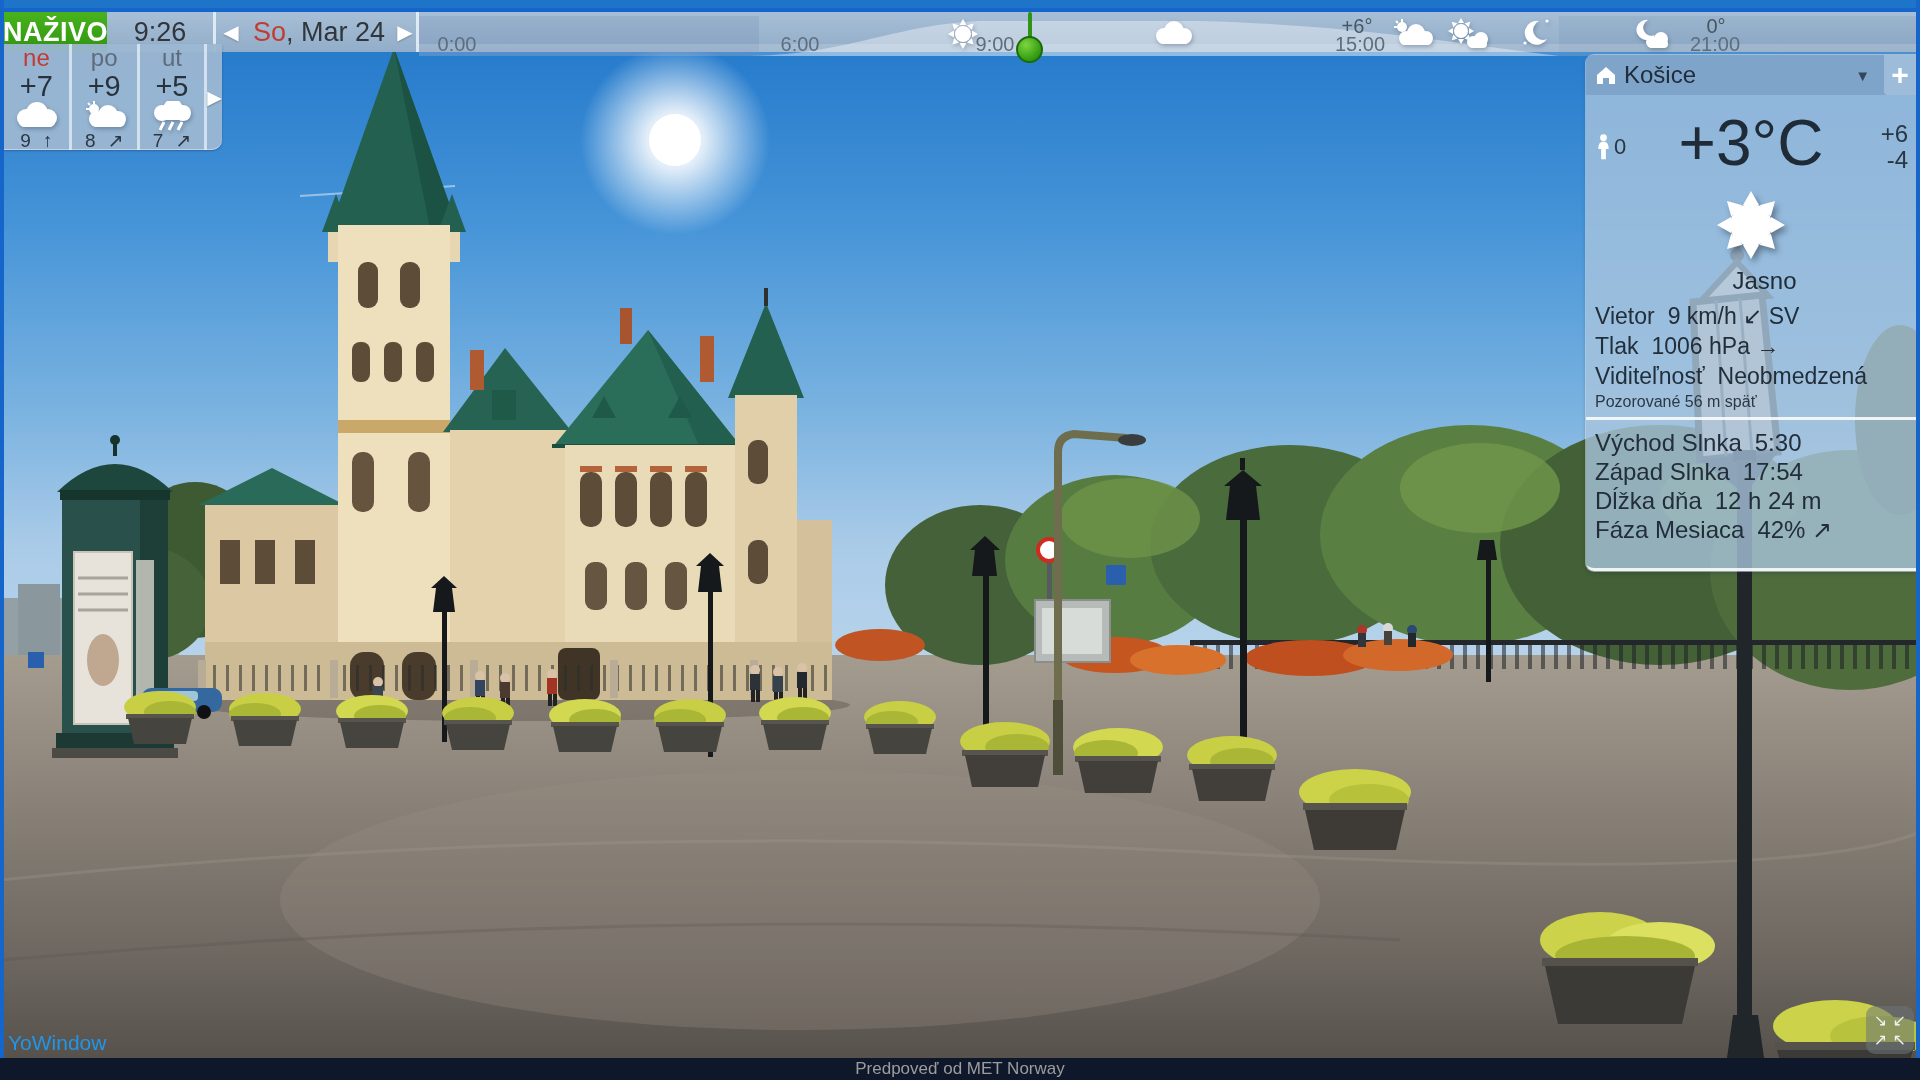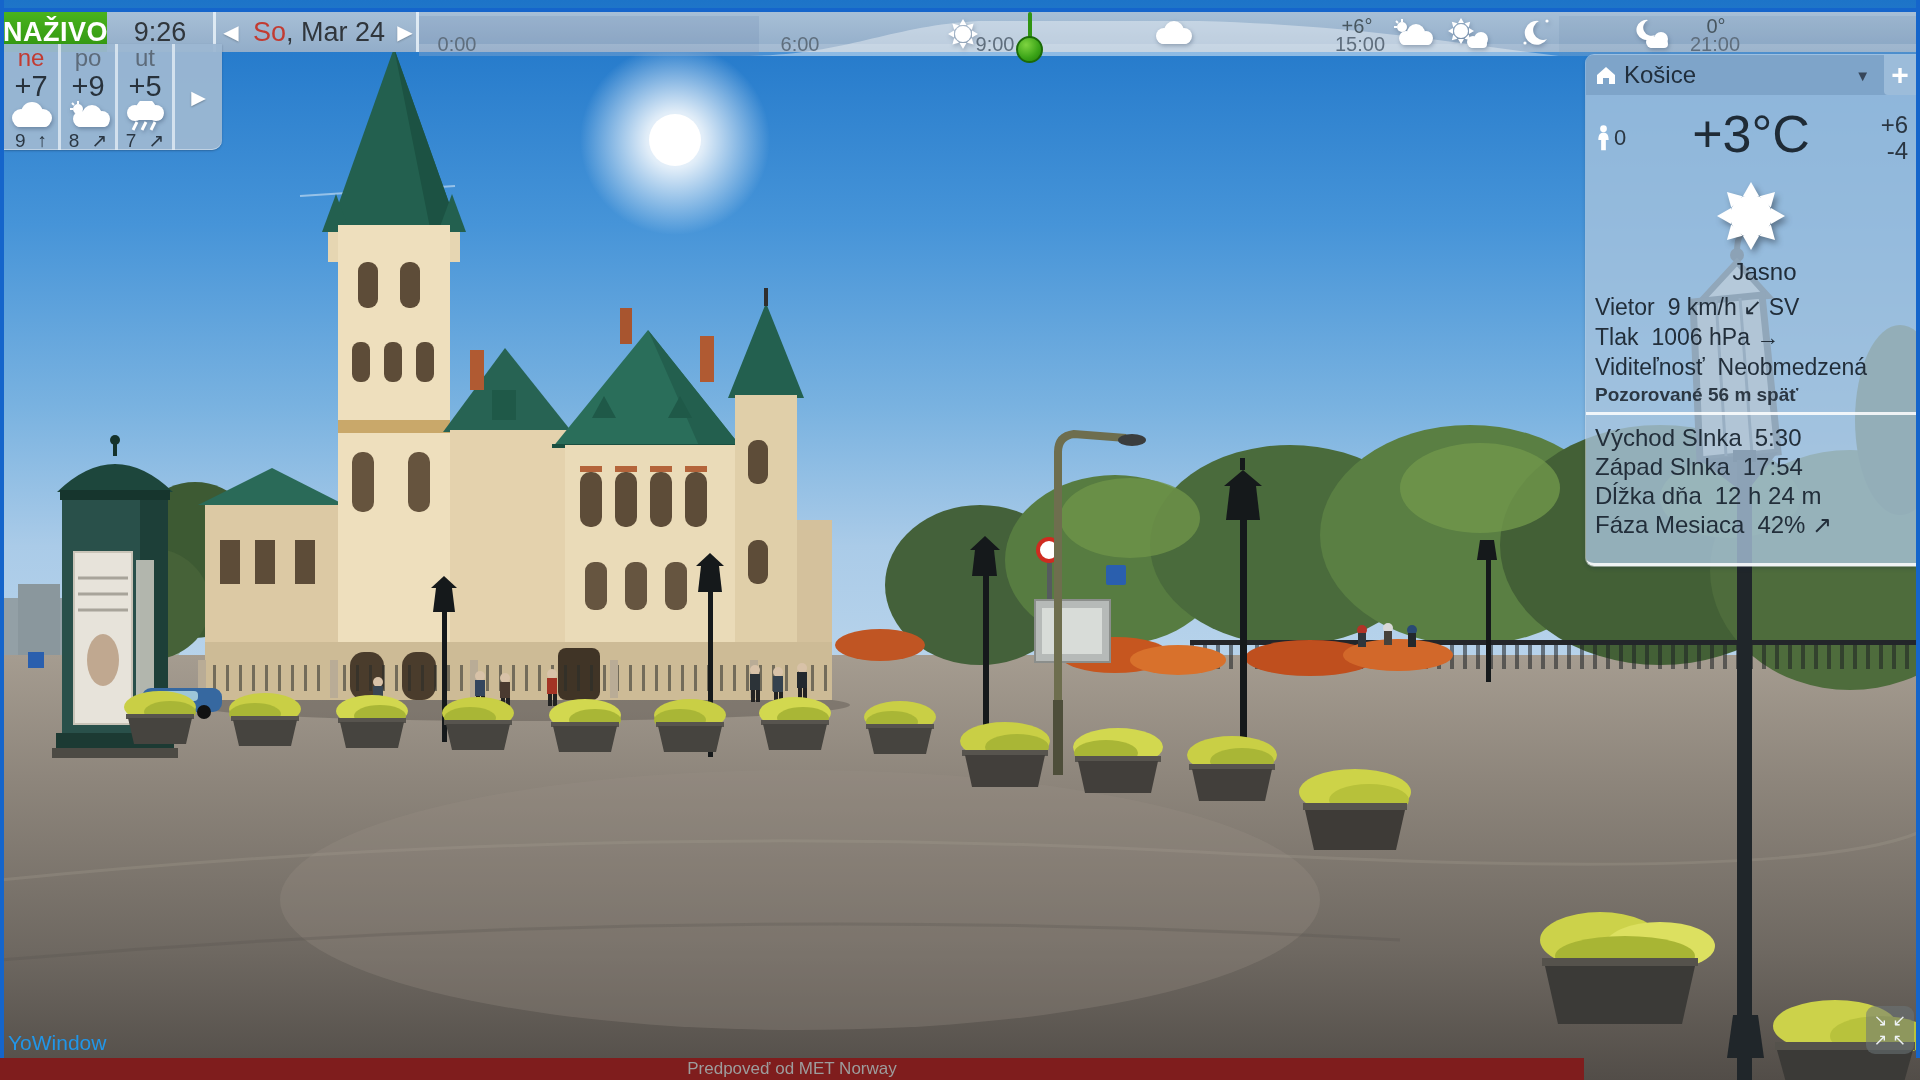--- a/index.html
+++ b/index.html
@@ -37,21 +37,21 @@
   .tl-icon{position:absolute;top:2px;width:48px;height:32px;margin-left:-24px;
            filter:drop-shadow(1px 2px 2px rgba(40,60,90,.35));}
   .tl-slider-line{position:absolute;left:609px;top:-4px;width:4px;height:36px;background:#2f9413;border-radius:2px;}
   .tl-slider-ball{position:absolute;left:597px;top:20px;width:27px;height:27px;border-radius:50%;cursor:grab;
                   background:radial-gradient(circle at 35% 30%,#7ed440,#3aa317 60%,#237c0a);border:2px solid #1b6a08;box-sizing:border-box;}
 
   
   .fc{position:absolute;left:4px;top:44px;width:218px;height:106px;z-index:20;display:flex;
       background:rgba(156,183,210,.95);border-bottom-right-radius:10px;
       box-shadow:0 1px 2px rgba(20,40,70,.35), inset 0 -1px 0 rgba(255,255,255,.4);}
-  .fc-col{width:54px;display:flex;flex-direction:column;align-items:center;cursor:pointer;padding-top:1px;}
+  .fc-col{width:65px;display:flex;flex-direction:column;align-items:center;cursor:pointer;padding-top:1px;}
   .fc-div{width:3px;background:rgba(236,244,250,.7);}
   .fc-day{font-size:24px;color:#5d6b7a;line-height:26px;}
   .fc-day.today{color:#c23b31;}
   .fc-temp{font-size:29px;color:#28323c;line-height:30px;}
   .fc-ico{width:56px;height:30px;filter:drop-shadow(1px 2px 2px rgba(40,60,90,.4));}
   .fc-wind{font-size:19px;color:#2b3743;line-height:19px;display:flex;gap:12px;}
   .fc-strip{flex:1;display:flex;align-items:center;justify-content:center;color:#fff;font-size:19px;cursor:pointer;
             text-shadow:0 1px 2px rgba(0,0,0,.3);}
 
   
@@ -61,34 +61,34 @@
       border-bottom:3px solid rgba(255,255,255,.85);color:#222e3a;}
   .wp-header{height:40px;display:flex;align-items:center;background:rgba(125,163,200,.92);
              border-radius:8px 0 0 0;padding-left:9px;cursor:pointer;}
   .wp-loc{font-size:24px;color:#202e3c;margin-left:7px;flex:1;}
   .wp-caret{font-size:15px;color:#36465a;margin-right:12px;cursor:pointer;}
   .wp-add{width:32px;height:40px;margin-left:2px;background:rgba(158,190,219,.95);border-radius:0 0 0 4px;
           display:flex;align-items:center;justify-content:center;font-size:30px;font-weight:bold;color:#fff;cursor:pointer;}
   .wp-now{position:relative;}
   .wp-feels{position:absolute;left:10px;top:22px;display:flex;align-items:center;gap:3px;
             font-size:22px;color:#2a3642;}
-  .wp-temp{text-align:center;font-size:52px;line-height:64px;color:#1f2b36;margin-top:7px;}
+  .wp-temp{text-align:center;font-size:64px;line-height:64px;color:#1f2b36;margin-top:16px;}
   .wp-hilo{position:absolute;right:8px;top:10px;text-align:right;font-size:24px;line-height:26px;color:#2a3642;}
   .wp-sun{display:block;margin:10px auto 0;filter:drop-shadow(3px 4px 3px rgba(30,40,50,.45));}
   .wp-cond{text-align:center;font-size:24px;margin-top:4px;color:#202c38;padding-left:27px;}
   .wp-details{padding:6px 6px 0 9px;}
   .wp-row{display:flex;gap:13px;font-size:23px;line-height:30px;white-space:nowrap;}
-  .wp-observed{font-size:19px;color:#2c3844;padding:2px 0 6px 9px;font-weight:bold;}
+  .wp-observed{font-size:16px;color:#2c3844;padding:2px 0 6px 9px;}
   .wp-divider{height:3px;background:rgba(255,255,255,.85);}
   .wp-astro{padding:8px 6px 24px 9px;}
   .wp-astro .wp-row{font-size:24px;line-height:29px;}
 
   
   .watermark{position:absolute;left:8px;bottom:25px;z-index:25;color:#2196e8;font-size:21px;cursor:pointer;}
-  .credit-bar{position:absolute;left:0;bottom:0;width:1584px;height:22px;background:#7f1d1d;z-index:30;
+  .credit-bar{position:absolute;left:0;bottom:0;width:1920px;height:22px;background:#0f172a;z-index:30;
               display:flex;align-items:center;justify-content:center;}
   .credit{color:#9d9d9d;font-size:17px;}
   .fs-btn{position:absolute;left:1866px;top:1006px;width:48px;height:48px;z-index:25;cursor:pointer;
           background:rgba(108,116,120,.55);border-radius:9px;display:grid;grid-template-columns:1fr 1fr;
           grid-template-rows:1fr 1fr;padding:5px;box-sizing:border-box;}
   .fs-btn span{display:flex;align-items:center;justify-content:center;color:#eef2f4;font-size:16px;
                font-family:"DejaVu Sans",sans-serif;}
 </style>
 </head>
 <body>

